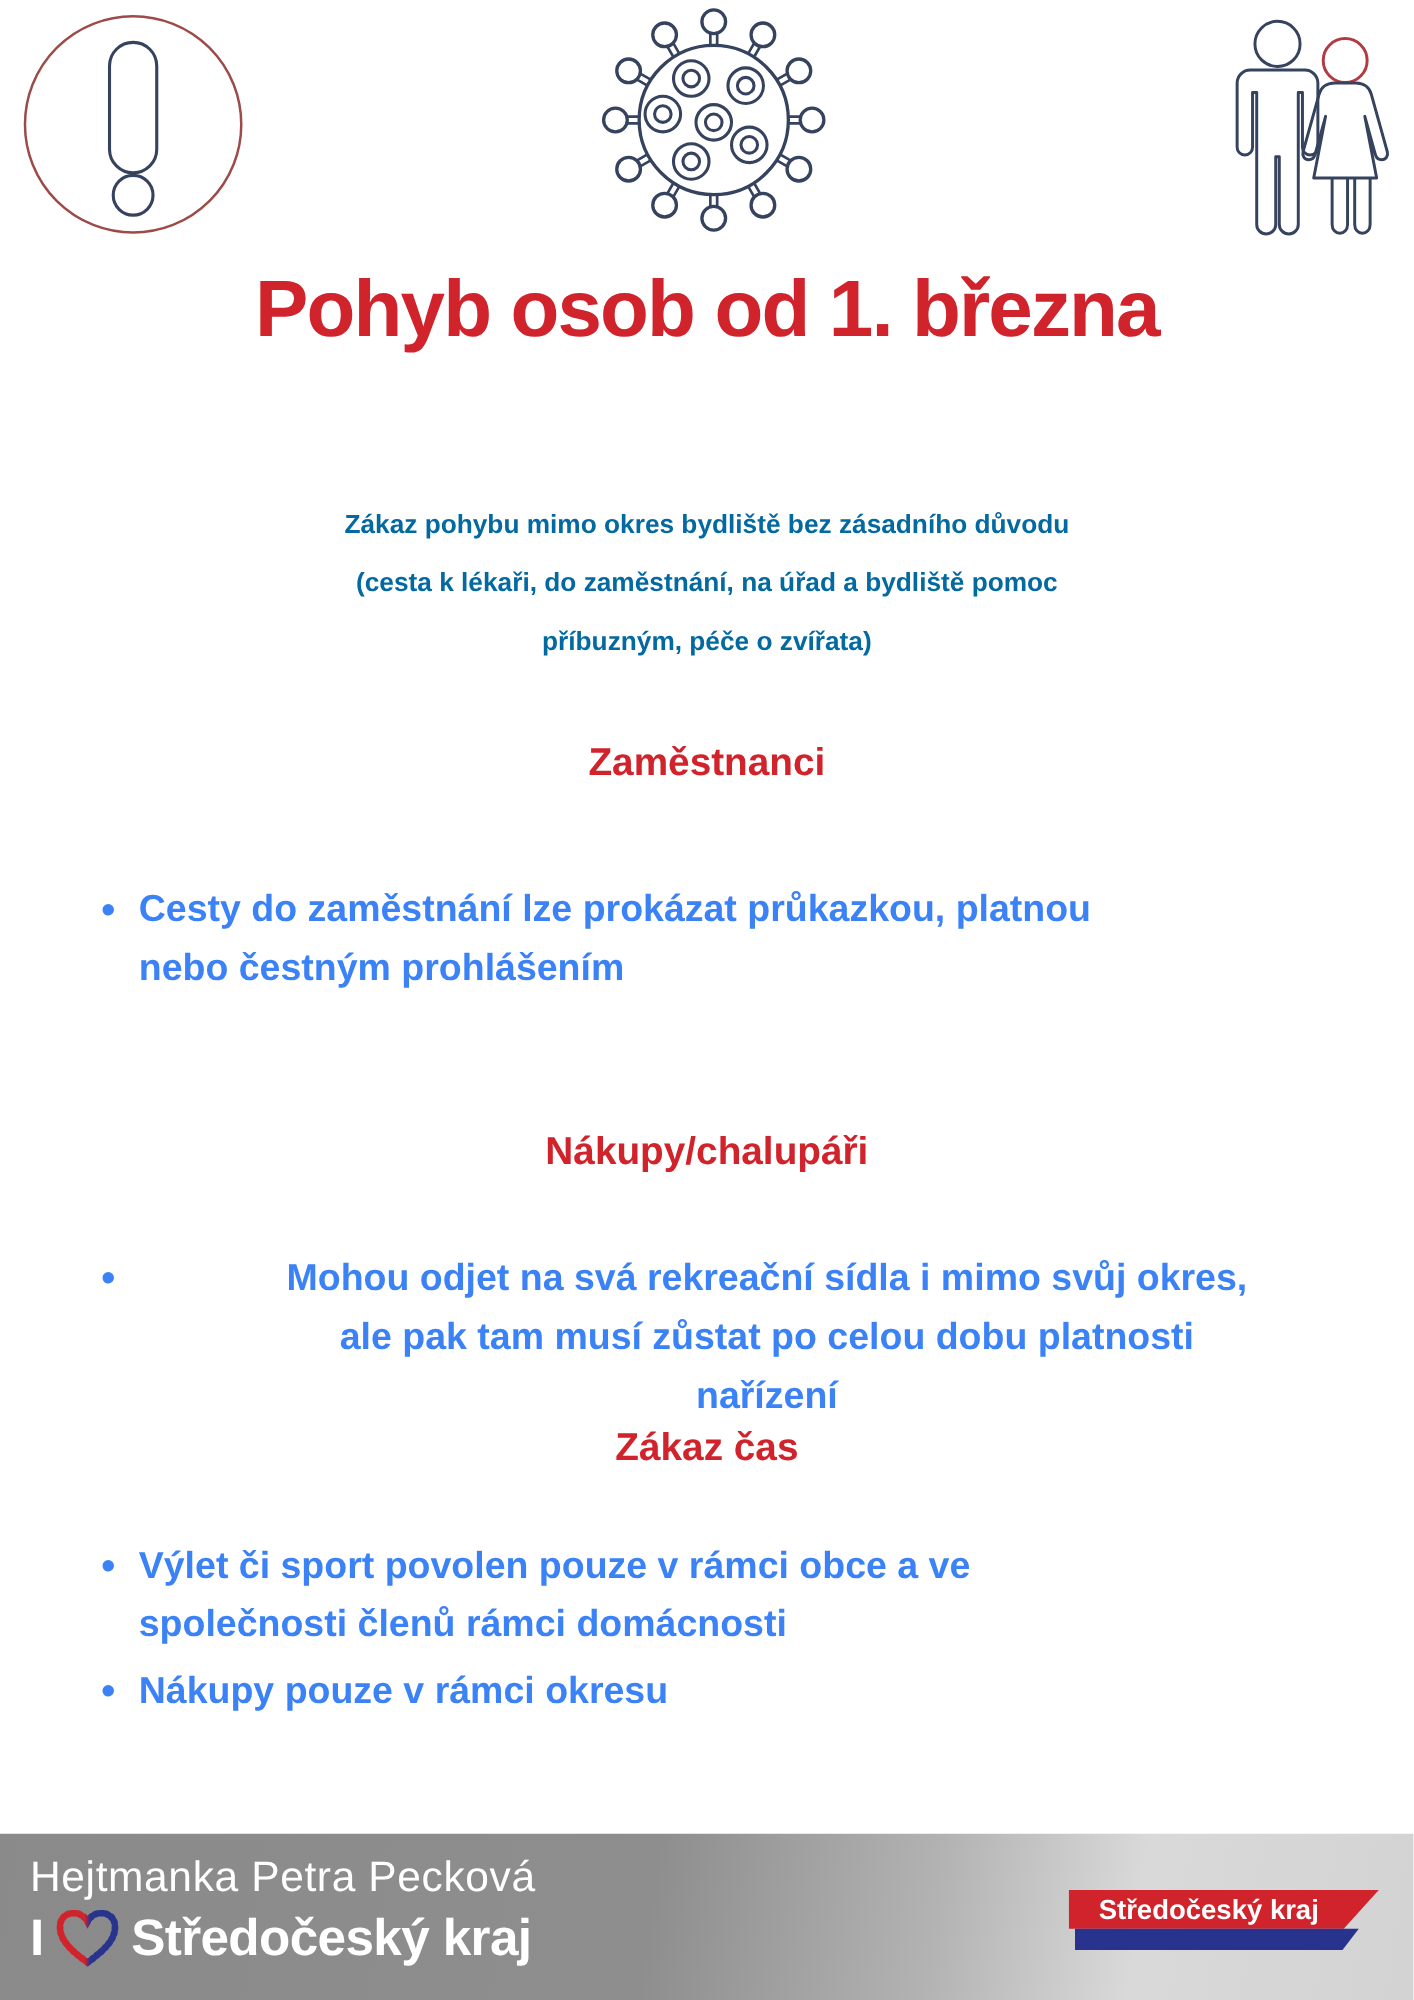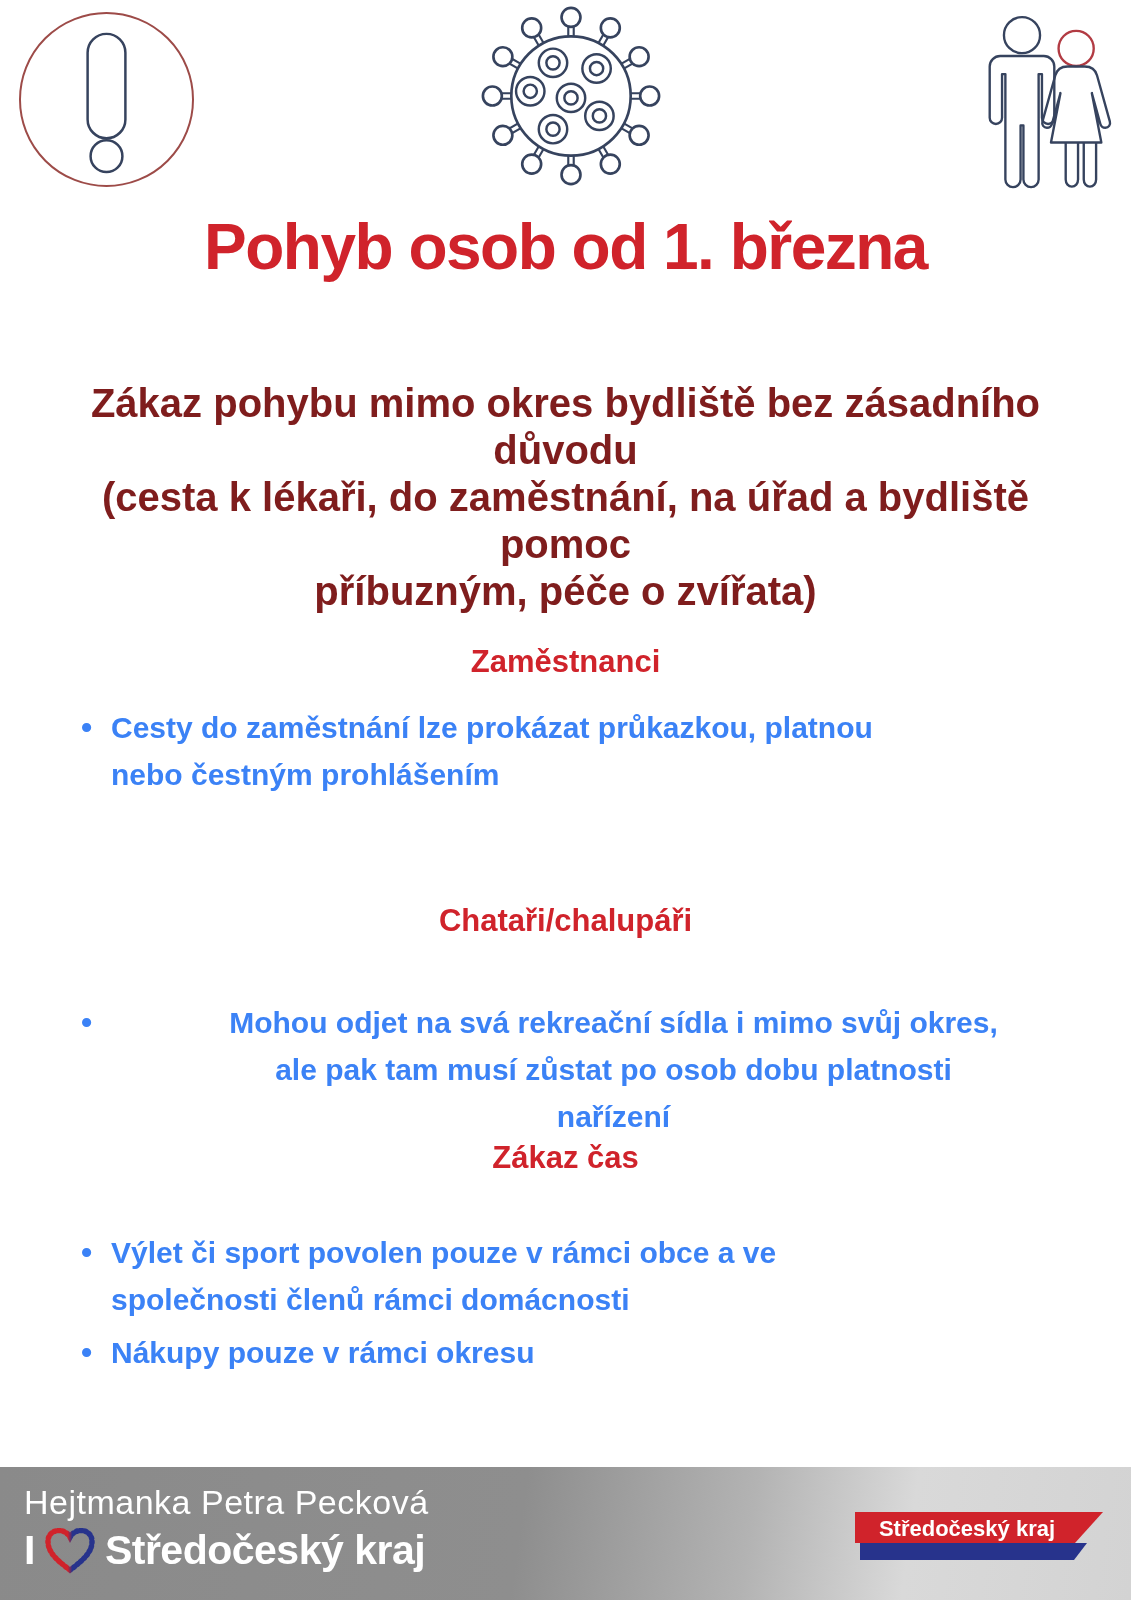--- a/index.html
+++ b/index.html
@@ -11,31 +11,31 @@
   .icon-exclamation { left:18px; top:11px; width:177px; height:177px; }
   .icon-virus { left:481px; top:4px; width:180px; height:184px; }
   .icon-couple { left:965px; top:10px; width:152px; height:188px; }
 
   .title {
     position:absolute; top:210px; left:0; right:0; margin:0;
     text-align:center; color:#d0232b; font-size:64px; font-weight:bold;
     letter-spacing:-1.5px;
   }
   .intro {
-    position:absolute; top:380px; left:40px; right:40px; margin:0;
-    text-align:center; color:#7f1d1d; font-size:40px; font-weight:bold;
+    position:absolute; top:380px; left:40px; right:40px; margin:16px;
+    text-align:center; color:#0369a1; font-size:21px; font-weight:bold;
     line-height:47px;
   }
   .intro span { display:block; }
 
   .section-heading {
     position:absolute; left:0; right:0; margin:0; text-align:center;
     color:#d0232b; font-size:31px; font-weight:bold;
   }
-  .h-zam  { top:644px; }
+  .h-zam  { top:592px; }
   .h-chat { top:903px; }
   .h-voln { top:1140px; }
 
   .bullets {
     position:absolute; left:75px; right:15px; margin:0; padding:0;
     list-style:none; color:#3b82f6; font-size:30px; font-weight:bold;
     line-height:47px;
   }
   .bullets li { position:relative; padding-left:36px; }
   .bullets li + li { margin-top:6px; }
@@ -155,25 +155,25 @@
   </p>
 
   <h2 class="section-heading h-zam">Zaměstnanci</h2>
   <ul class="bullets b-zam">
     <li>
       <span class="line">Cesty do zaměstnání lze prokázat průkazkou, platnou</span>
       <span class="line">nebo čestným prohlášením</span>
     </li>
   </ul>
 
-  <h2 class="section-heading h-chat">Chataři/chalupáři</h2>
+  <h2 class="section-heading h-chat">Nákupy/chalupáři</h2>
   <ul class="bullets b-chat">
     <li>
       <span class="line">Mohou odjet na svá rekreační sídla i mimo svůj okres,</span>
-      <span class="line">ale pak tam musí zůstat po osob dobu platnosti</span>
+      <span class="line">ale pak tam musí zůstat po celou dobu platnosti</span>
       <span class="line">nařízení</span>
     </li>
   </ul>
 
   <h2 class="section-heading h-voln">Zákaz čas</h2>
   <ul class="bullets b-voln">
     <li>
       <span class="line">Výlet či sport povolen pouze v rámci obce a ve</span>
       <span class="line">společnosti členů rámci domácnosti</span>
     </li>

